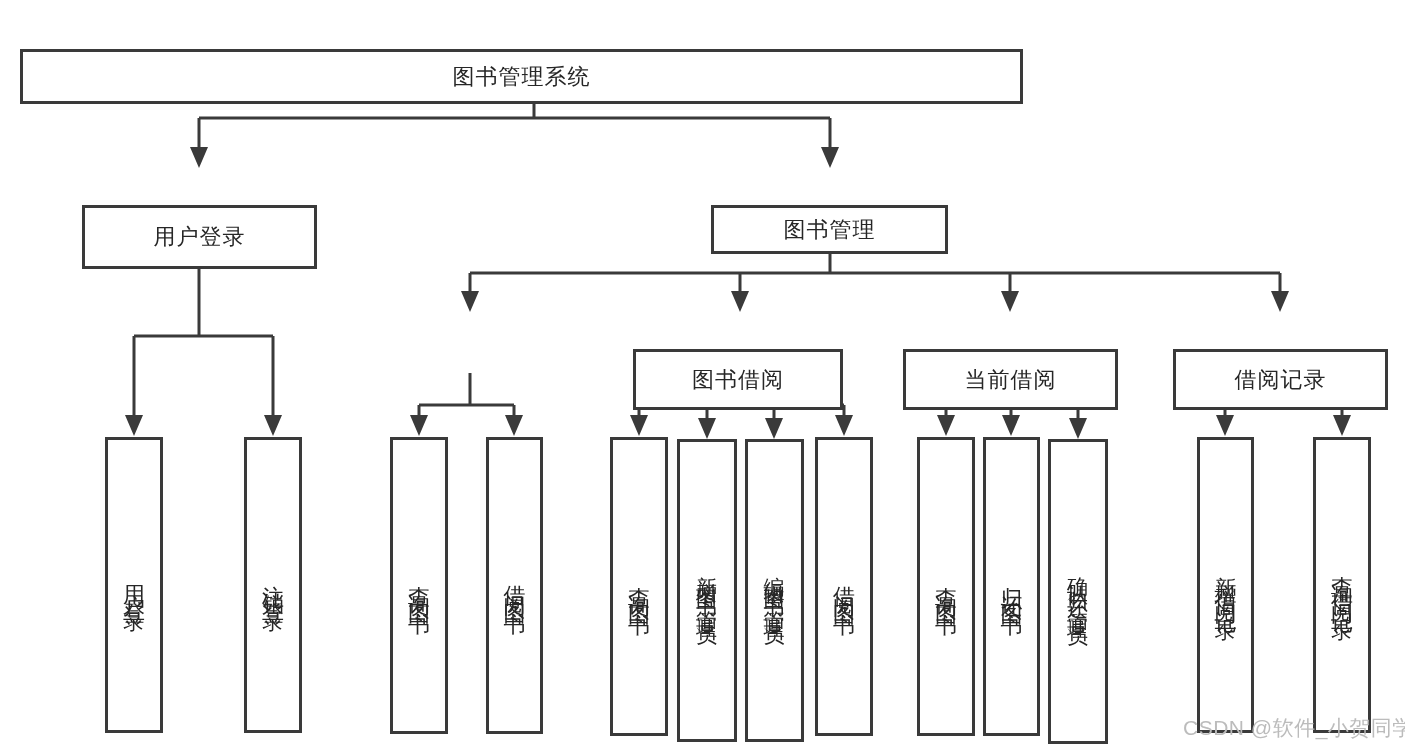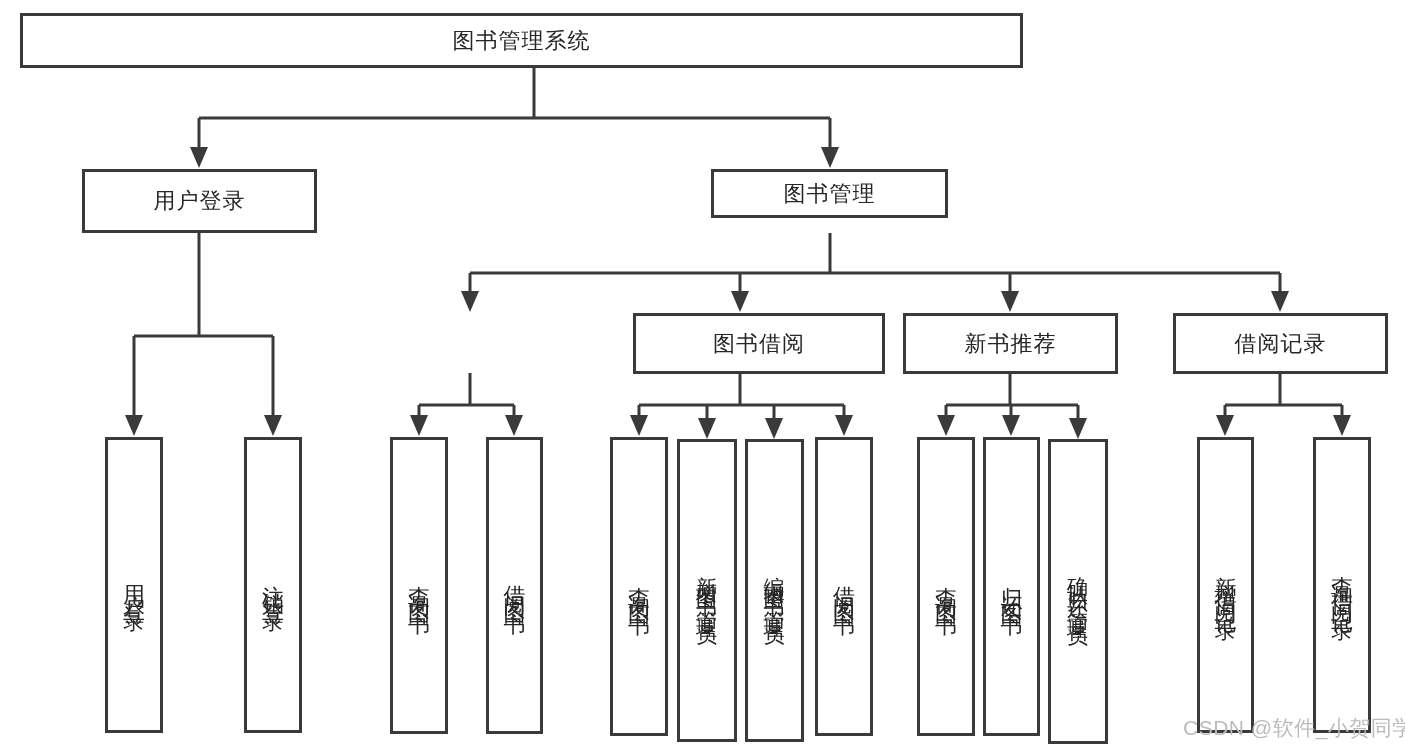--- a/index.html
+++ b/index.html
@@ -19,20 +19,21 @@
   .box{
     position:absolute;
     box-sizing:border-box;
     border:3px solid #3a3a3a;
     background:#ffffff;
     display:flex;align-items:center;justify-content:center;
     color:#262626;
     font-size:22px;
     letter-spacing:1px;
     white-space:nowrap;
+    margin-top:36px;
   }
   .vbox{
     position:absolute;
     box-sizing:border-box;
     border:3px solid #3a3a3a;
     background:#ffffff;
     display:flex;align-items:center;justify-content:center;
     color:#262626;
   }
   .vbox .vtext{
@@ -107,22 +108,22 @@
       M1069 418 L1087 418 L1078 439 Z
       M1216 415 L1234 415 L1225 436 Z
       M1333 415 L1351 415 L1342 436 Z"></path>
   </svg>
 
   <div class="box" style="left:20px;top:13px;width:1003px;height:55px;">图书管理系统</div>
 
   <div class="box" style="left:82px;top:169px;width:235px;height:64px;">用户登录</div>
   <div class="box" style="left:711px;top:169px;width:237px;height:49px;">图书管理</div>
 
-  <div class="box" style="left:633px;top:313px;width:252px;height:61px;">图书借阅</div>
-  <div class="box" style="left:903px;top:313px;width:215px;height:61px;">新书推荐</div>
+  <div class="box" style="left:633px;top:313px;width:210px;height:61px;">图书借阅</div>
+  <div class="box" style="left:903px;top:313px;width:215px;height:61px;">当前借阅</div>
   <div class="box" style="left:1173px;top:313px;width:215px;height:61px;">借阅记录</div>
 
   <div class="vbox" style="left:105px;top:437px;width:58px;height:296px;">
     <span class="vtext">用户登录</span>
   </div>
   <div class="vbox" style="left:244px;top:437px;width:58px;height:296px;">
     <span class="vtext">注销登录</span>
   </div>
 
   <div class="vbox" style="left:390px;top:437px;width:58px;height:297px;">

